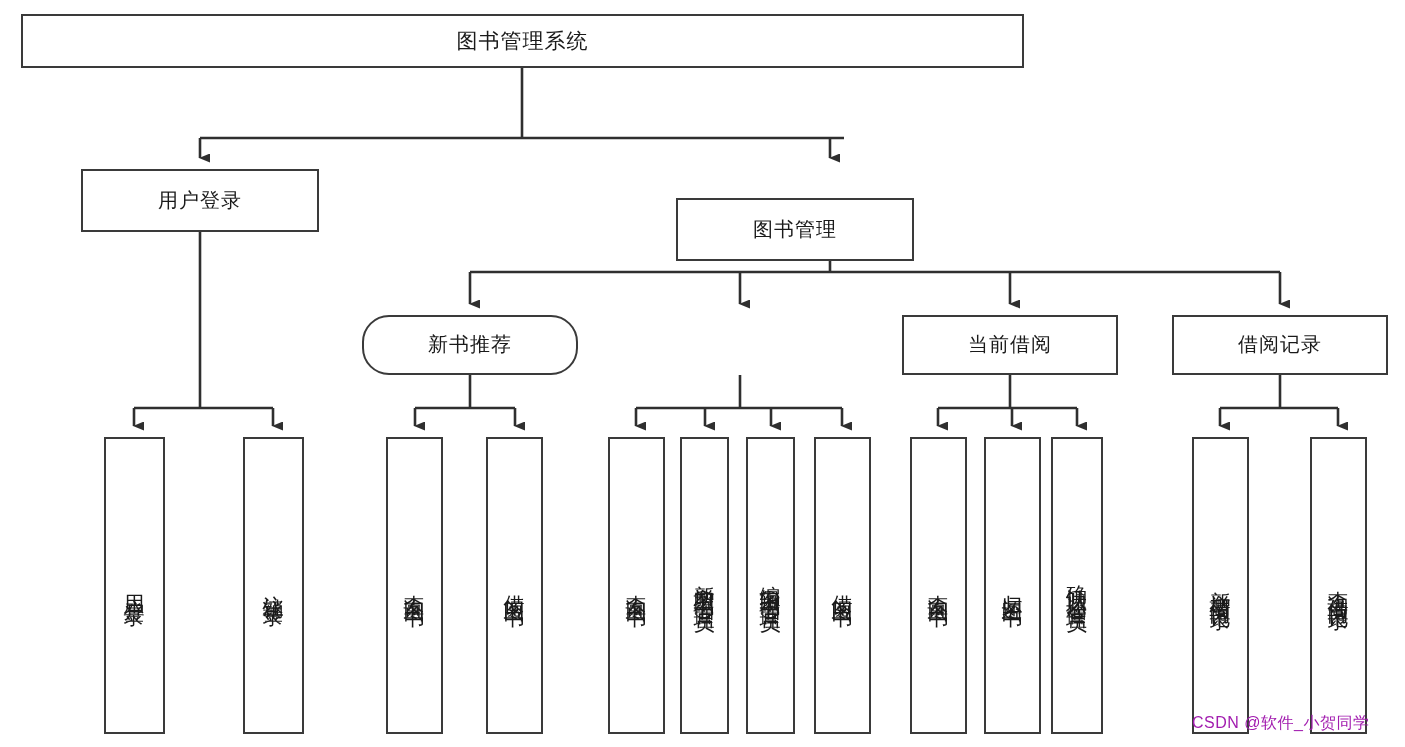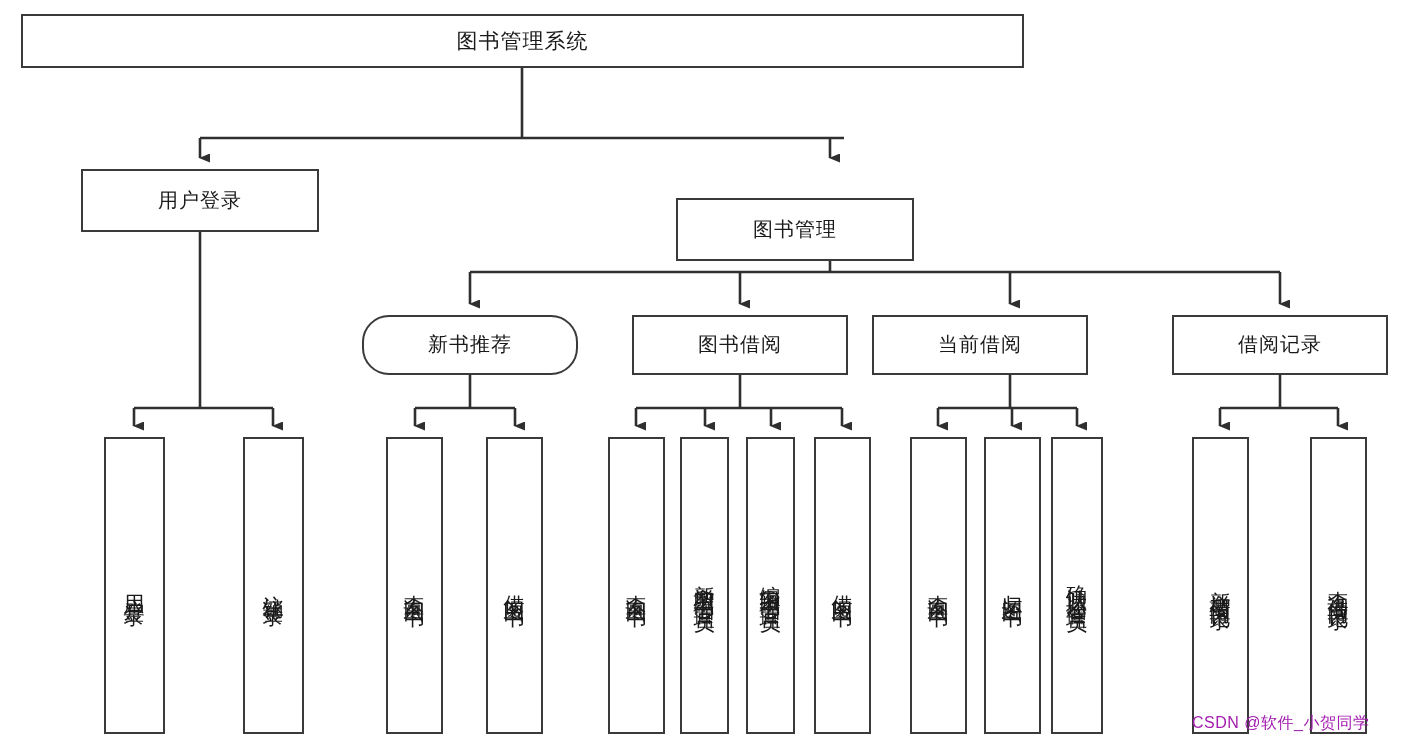--- a/index.html
+++ b/index.html
@@ -114,24 +114,21 @@
   <div class="node horiz" style="left:81px;top:169px;width:238px;height:63px;">
     <span class="lbl">用户登录</span>
   </div>
   <div class="node horiz" style="left:676px;top:169px;width:238px;height:63px;margin-top:29px;">
     <span class="lbl">图书管理</span>
   </div>
 
   <div class="node horiz" style="left:362px;top:315px;width:216px;height:60px;border-radius:27px;">
     <span class="lbl">新书推荐</span>
   </div>
-  <div class="node horiz" style="left:632px;top:315px;width:216px;height:60px;">
-    <span class="lbl">图书借阅</span>
-  </div>
-  <div class="node horiz" style="left:872px;top:315px;width:216px;height:60px;">
+  <div class="node horiz" style="left:902px;top:315px;width:216px;height:60px;">
     <span class="lbl">当前借阅</span>
   </div>
   <div class="node horiz" style="left:1172px;top:315px;width:216px;height:60px;">
     <span class="lbl">借阅记录</span>
   </div>
 
   <div class="node leaf" style="left:104px;top:437px;width:61px;height:297px;">
     <span class="lbl">用户登录</span>
   </div>
   <div class="node leaf" style="left:243px;top:437px;width:61px;height:297px;">

